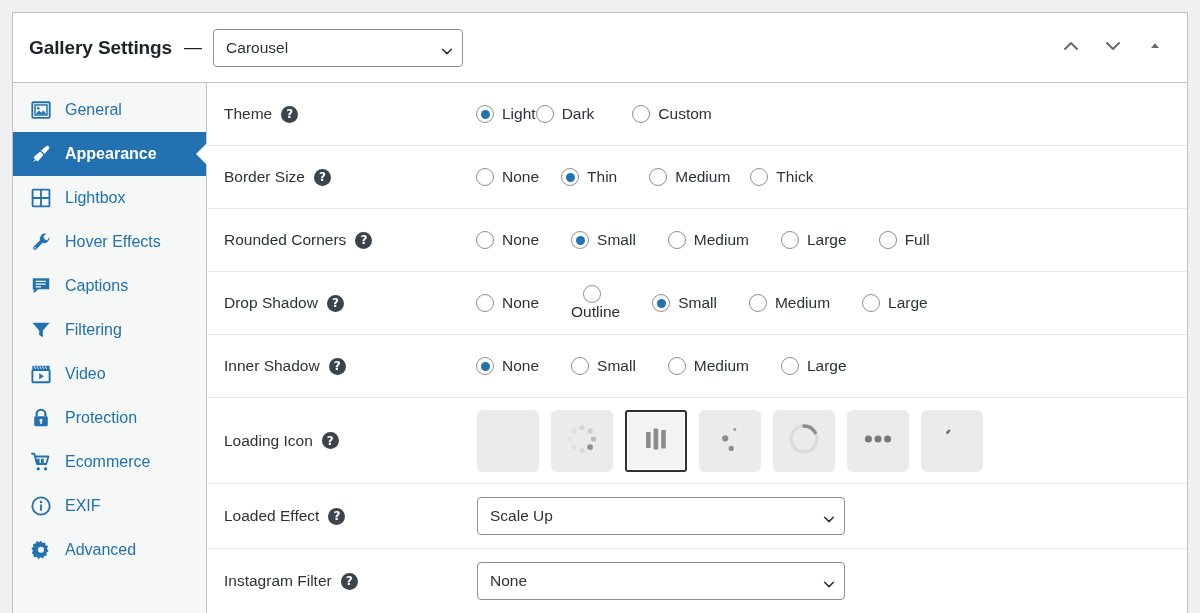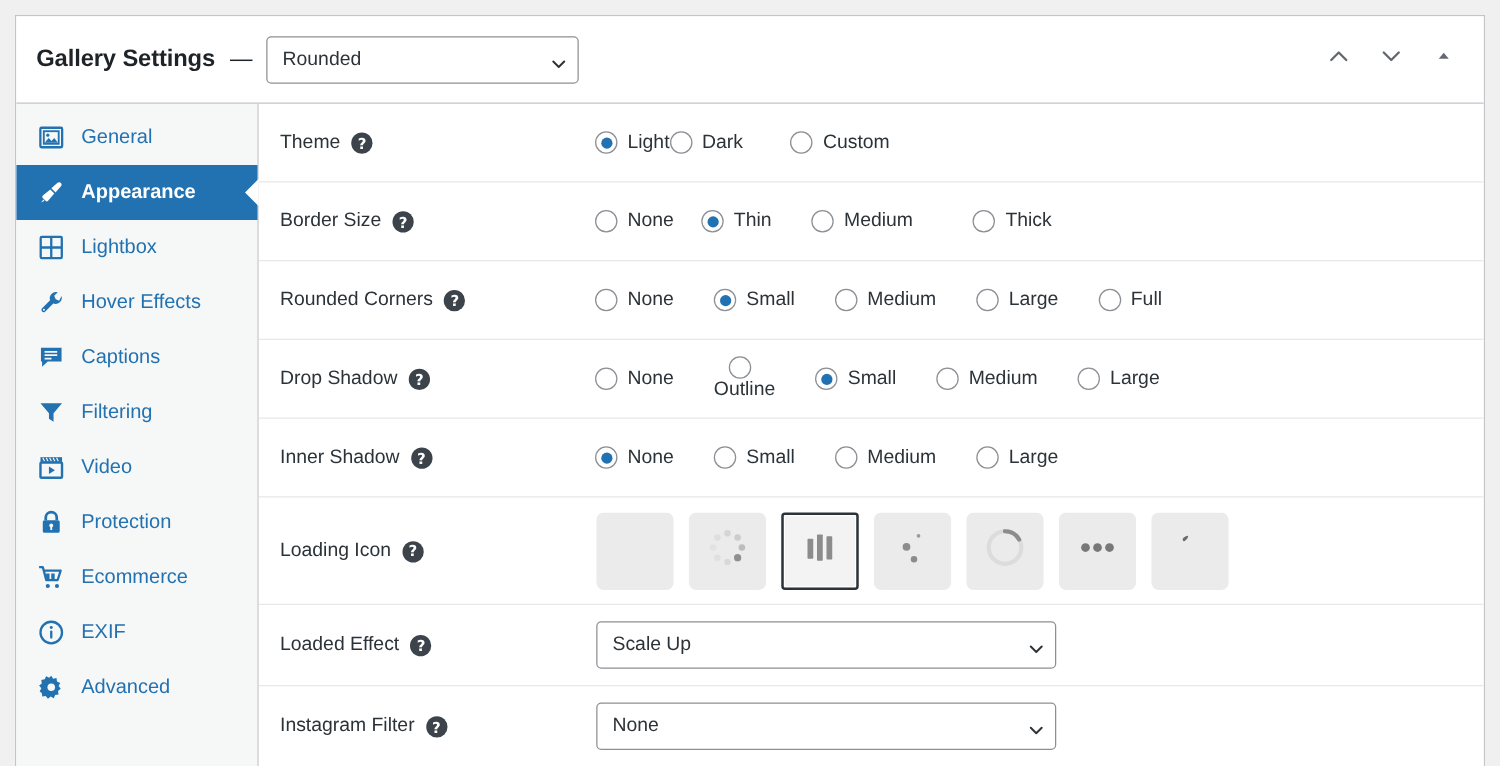--- a/index.html
+++ b/index.html
@@ -123,21 +123,21 @@
     display: flex;
     align-items: center;
     border-bottom: 1px solid #e8e8e8;
     padding: 0 0 0 17px;
     min-height: 63px;
   }
   .row-label {
     width: 252px;
     min-width: 252px;
     display: flex;
-    align-items: flex-end;
+    align-items: center;
     font-size: 15.5px;
     color: #2c3338;
   }
   .help {
     display: inline-flex;
     align-items: center; justify-content: center;
     width: 17px; height: 17px;
     border-radius: 50%;
     background: #3c434a;
     color: #fff;
@@ -201,21 +201,21 @@
 </head>
 <body>
 
 <div id="app">
 
   <div id="header">
     <span id="header-title">Gallery Settings</span>
     <span id="header-dash">—</span>
 
     <div id="gallery-type-select" class="select-box">
-      <span>Rounded</span>
+      <span>Carousel</span>
       <span class="caret">
         <svg viewBox="0 0 16 16" width="14" height="14">
             <path d="M3 6l5 5 5-5" fill="none" stroke="#2c3338" stroke-width="1.8" stroke-linecap="round" stroke-linejoin="round"></path>
           </svg>
       </span>
     </div>
 
     <div id="header-actions">
       <div class="hdr-btn">
         <span>
@@ -389,21 +389,21 @@
                 <span>None</span>
               </label>
               <label class="radio-opt" style="margin-left: 22px;">
                 <span class="radio checked"></span>
                 <span>Thin</span>
               </label>
               <label class="radio-opt" style="margin-left: 32px;">
                 <span class="radio"></span>
                 <span>Medium</span>
               </label>
-              <label class="radio-opt" style="margin-left: 48px;">
+              <label class="radio-opt" style="margin-left: 20px;">
                 <span class="radio"></span>
                 <span>Thick</span>
               </label>
             </div>
           </div>
         </div>
         <div class="row">
           <div class="row-label">
             <span>Rounded Corners</span>
             <span class="help">?</span>

